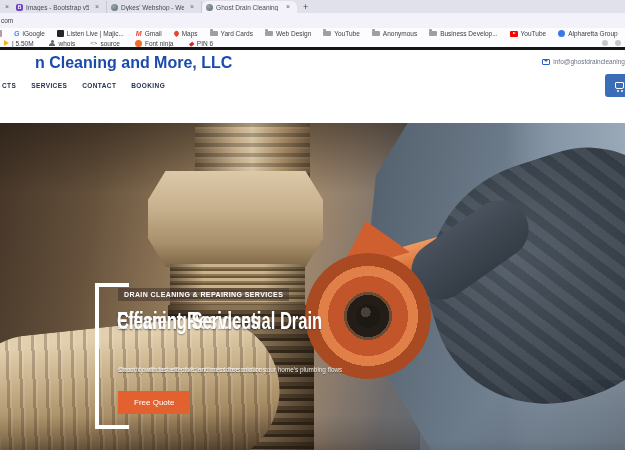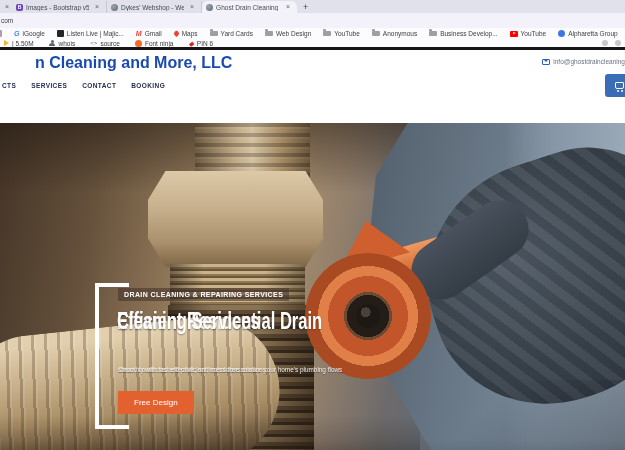--- a/index.html
+++ b/index.html
@@ -265,16 +265,16 @@
 
     <div class="eyebrow">DRAIN CLEANING &amp; REPAIRING SERVICES</div>
     <div class="hero-h1">
       <div>Efficient Residential Drain</div>
       <div>Cleaning Services</div>
     </div>
     <div class="hero-p">
       <div>Clean, courteous and proficient technicians ensure your home's plumbing flows</div>
       <div>smoothly with fast effective, and mess-free solutions.</div>
     </div>
-    <button class="cta">Free Design</button>
+    <button class="cta">Free Quote</button>
   </div>
 
 </div>
 
 </body></html>

